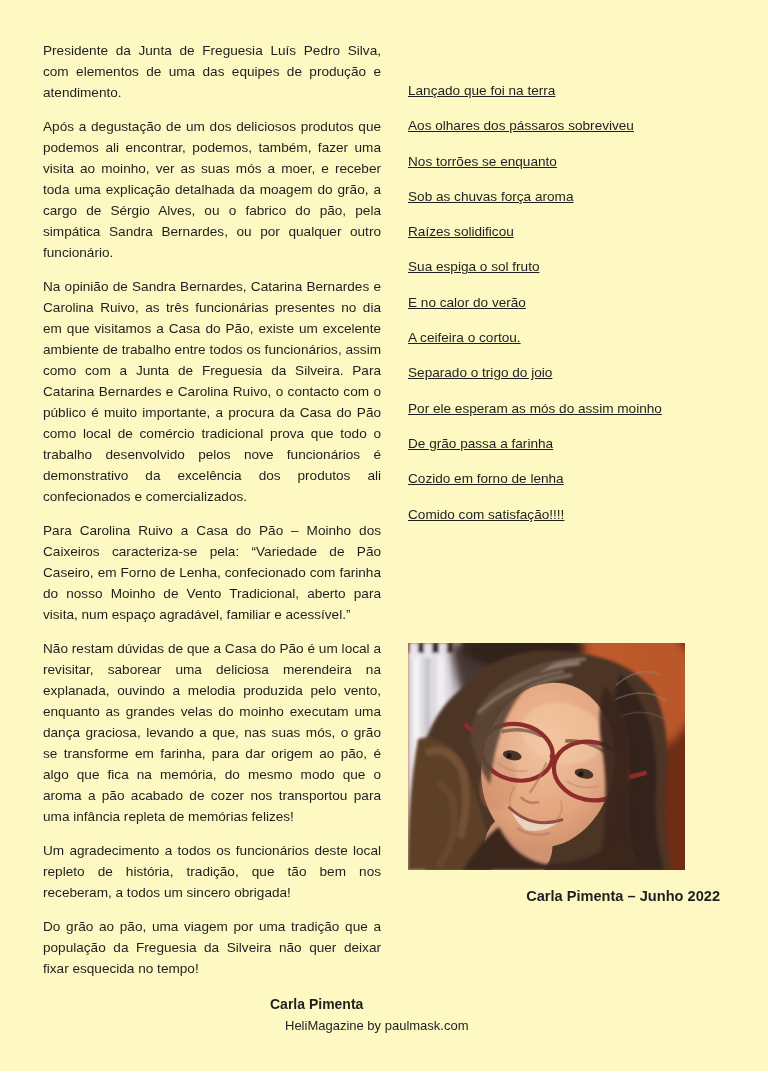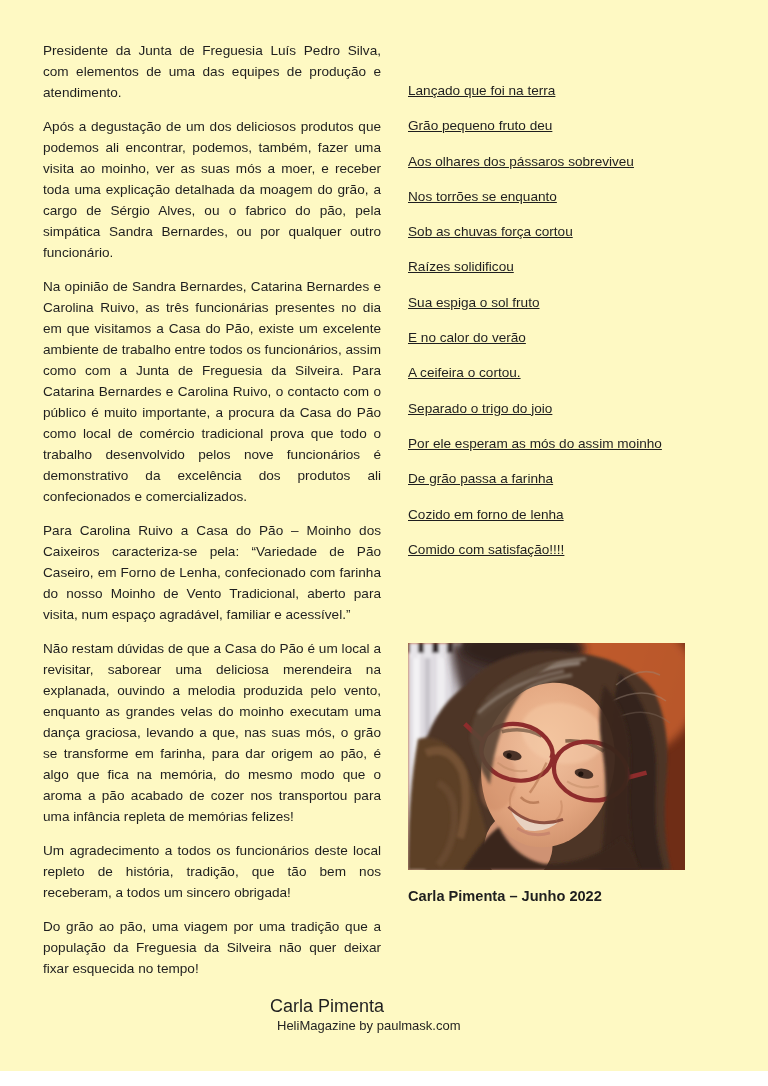--- a/index.html
+++ b/index.html
@@ -31,30 +31,30 @@
     margin-bottom:14.3px;
     white-space:nowrap;
   }
   
   .photo-frame{
     position:absolute;left:408px;top:643px;width:277px;height:227px;
     overflow:hidden;
   }
   .photo-caption{
     position:absolute;left:408px;top:888px;width:312px;
-    font-size:14.6px;font-weight:bold;
+    font-size:14.6px;font-weight:bold;text-align:right;
     white-space:nowrap;
   }
   
   .signature{
     position:absolute;left:270px;top:996px;
-    font-size:18px;font-weight:normal;
+    font-size:14px;font-weight:bold;
   }
   .footer-magazine{
-    position:absolute;left:277px;top:1018px;
+    position:absolute;left:285px;top:1018px;
     font-size:13px;
   }
   .page-number{
     position:absolute;left:702px;top:1072px;
     font-size:13px;
   }
 </style>
 </head>
 <body>
 
@@ -65,24 +65,23 @@
     <p>Após a degustação de um dos deliciosos produtos que podemos ali encontrar, podemos, também, fazer uma visita ao moinho, ver as suas mós a moer, e receber toda uma explicação detalhada da moagem do grão, a cargo de Sérgio Alves, ou o fabrico do pão, pela simpática Sandra Bernardes, ou por qualquer outro funcionário.</p>
     <p>Na opinião de Sandra Bernardes, Catarina Bernardes e Carolina Ruivo, as três funcionárias presentes no dia em que visitamos a Casa do Pão, existe um excelente ambiente de trabalho entre todos os funcionários, assim como com a Junta de Freguesia da Silveira. Para Catarina Bernardes e Carolina Ruivo, o contacto com o público é muito importante, a procura da Casa do Pão como local de comércio tradicional prova que todo o trabalho desenvolvido pelos nove funcionários é demonstrativo da excelência dos produtos ali confecionados e comercializados.</p>
     <p>Para Carolina Ruivo a Casa do Pão – Moinho dos Caixeiros caracteriza-se pela: “Variedade de Pão Caseiro, em Forno de Lenha, confecionado com farinha do nosso Moinho de Vento Tradicional, aberto para visita, num espaço agradável, familiar e acessível.”</p>
     <p>Não restam dúvidas de que a Casa do Pão é um local a revisitar, saborear uma deliciosa merendeira na explanada, ouvindo a melodia produzida pelo vento, enquanto as grandes velas do moinho executam uma dança graciosa, levando a que, nas suas mós, o grão se transforme em farinha, para dar origem ao pão, é algo que fica na memória, do mesmo modo que o aroma a pão acabado de cozer nos transportou para uma infância repleta de memórias felizes!</p>
     <p>Um agradecimento a todos os funcionários deste local repleto de história, tradição, que tão bem nos receberam, a todos um sincero obrigada!</p>
     <p>Do grão ao pão, uma viagem por uma tradição que a população da Freguesia da Silveira não quer deixar fixar esquecida no tempo!</p>
   </div>
 
   <div class="poem-col">
     <div class="poem-line">Lançado que foi na terra</div>
-    <div class="poem-line">Grão pequeno fruto deu</div>
     <div class="poem-line">Aos olhares dos pássaros sobreviveu</div>
     <div class="poem-line">Nos torrões se enquanto</div>
-    <div class="poem-line">Sob as chuvas força cortou</div>
+    <div class="poem-line">Sob as chuvas força aroma</div>
     <div class="poem-line">Raízes solidificou</div>
     <div class="poem-line">Sua espiga o sol fruto</div>
     <div class="poem-line">E no calor do verão</div>
     <div class="poem-line">A ceifeira o cortou.</div>
     <div class="poem-line">Separado o trigo do joio</div>
     <div class="poem-line">Por ele esperam as mós do assim moinho</div>
     <div class="poem-line">De grão passa a farinha</div>
     <div class="poem-line">Cozido em forno de lenha</div>
     <div class="poem-line">Comido com  satisfação!!!!</div>
   </div>

